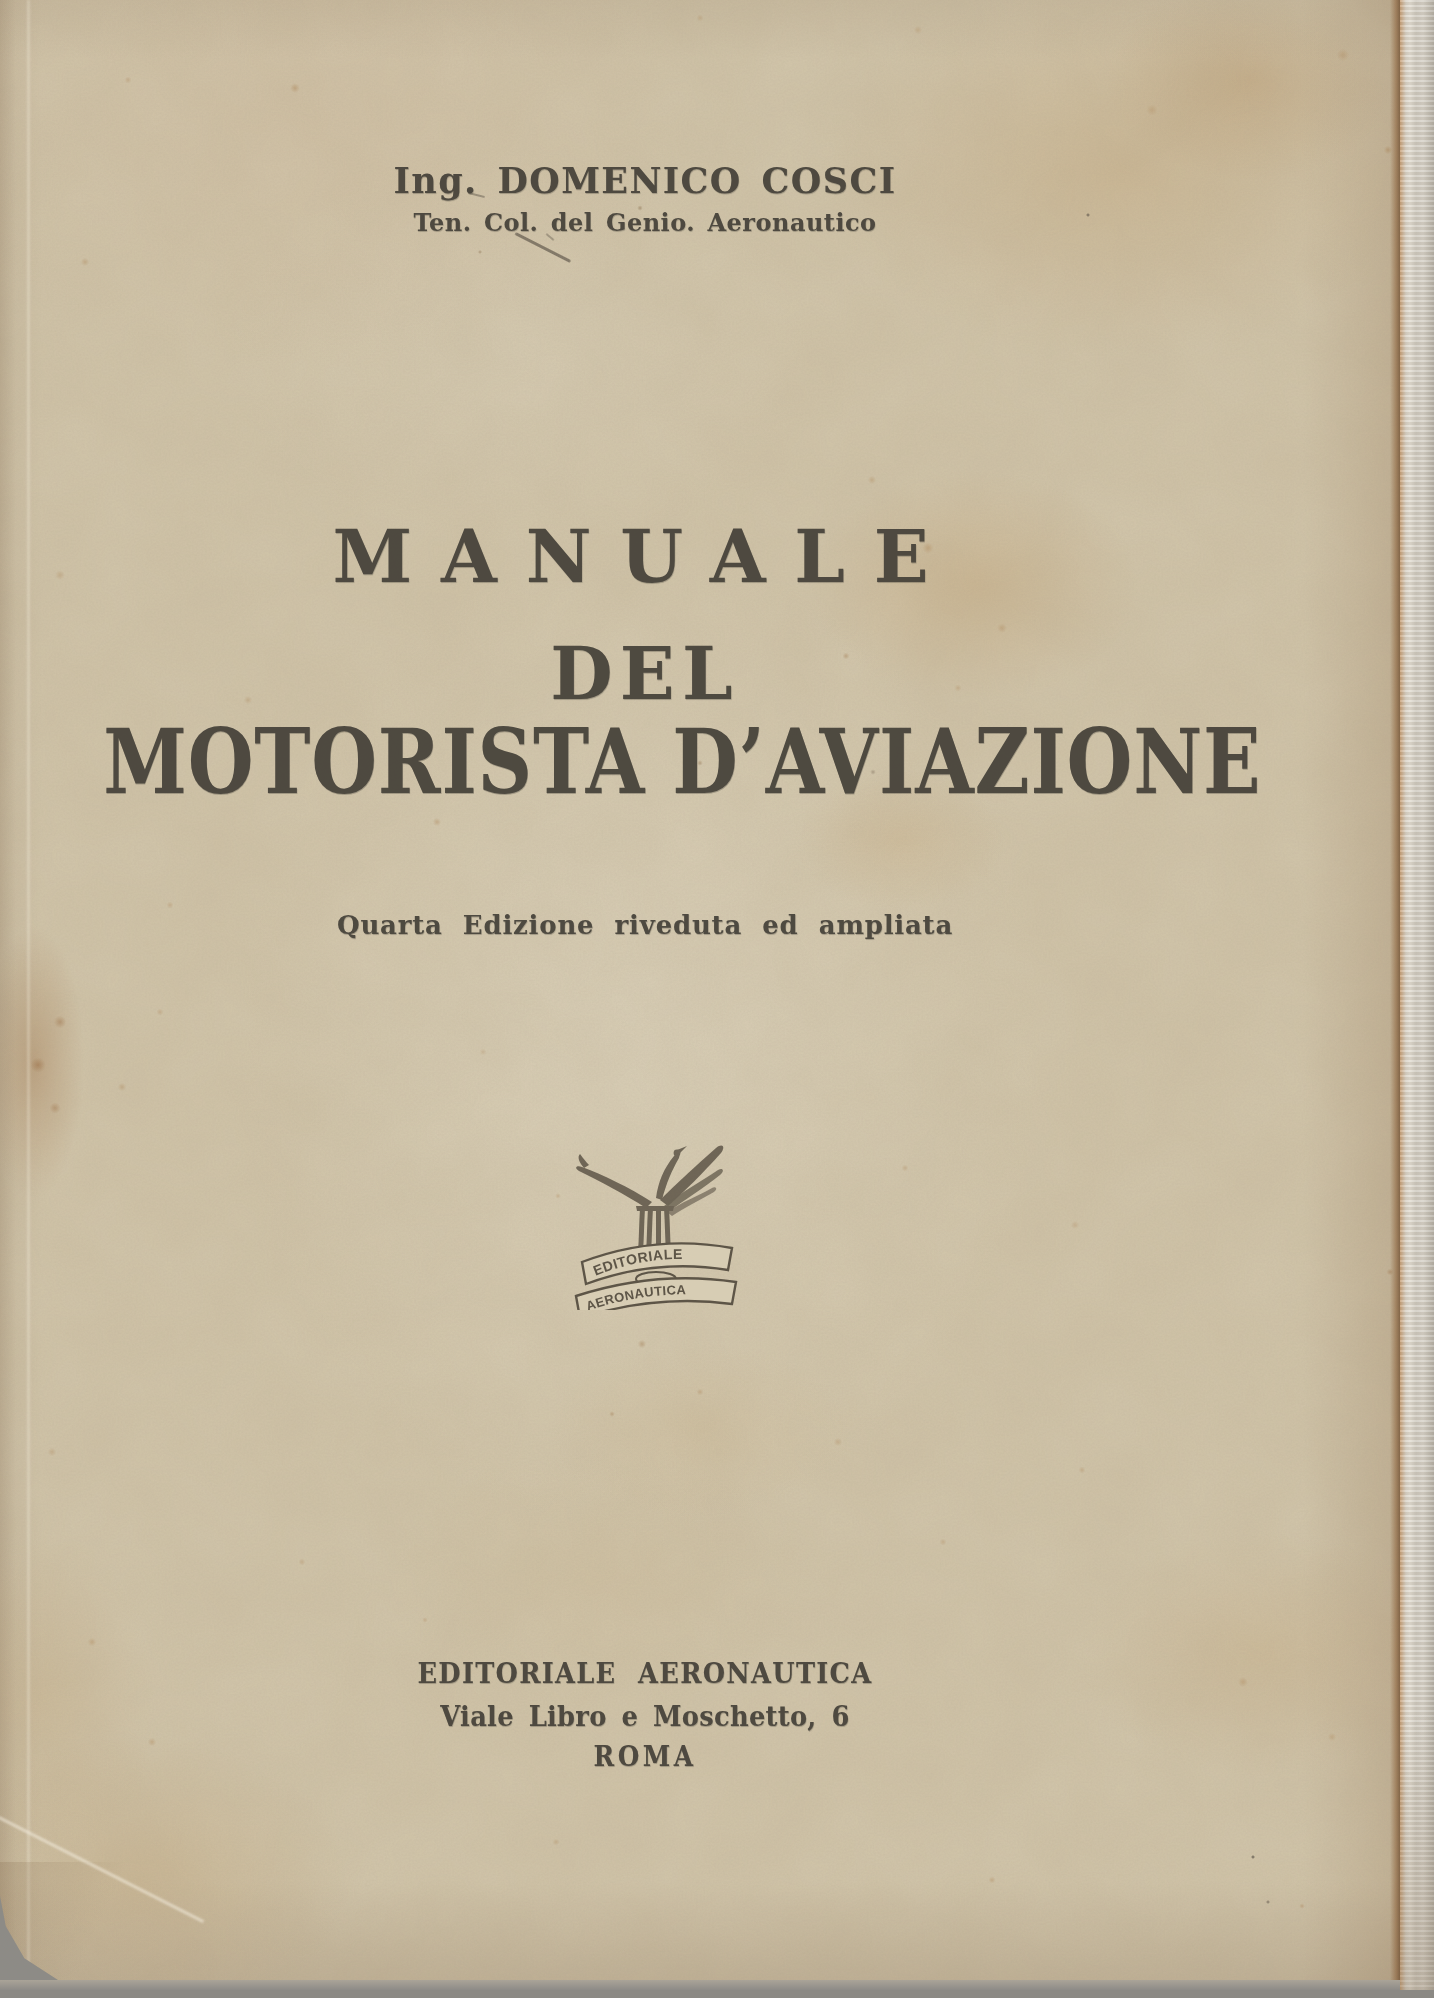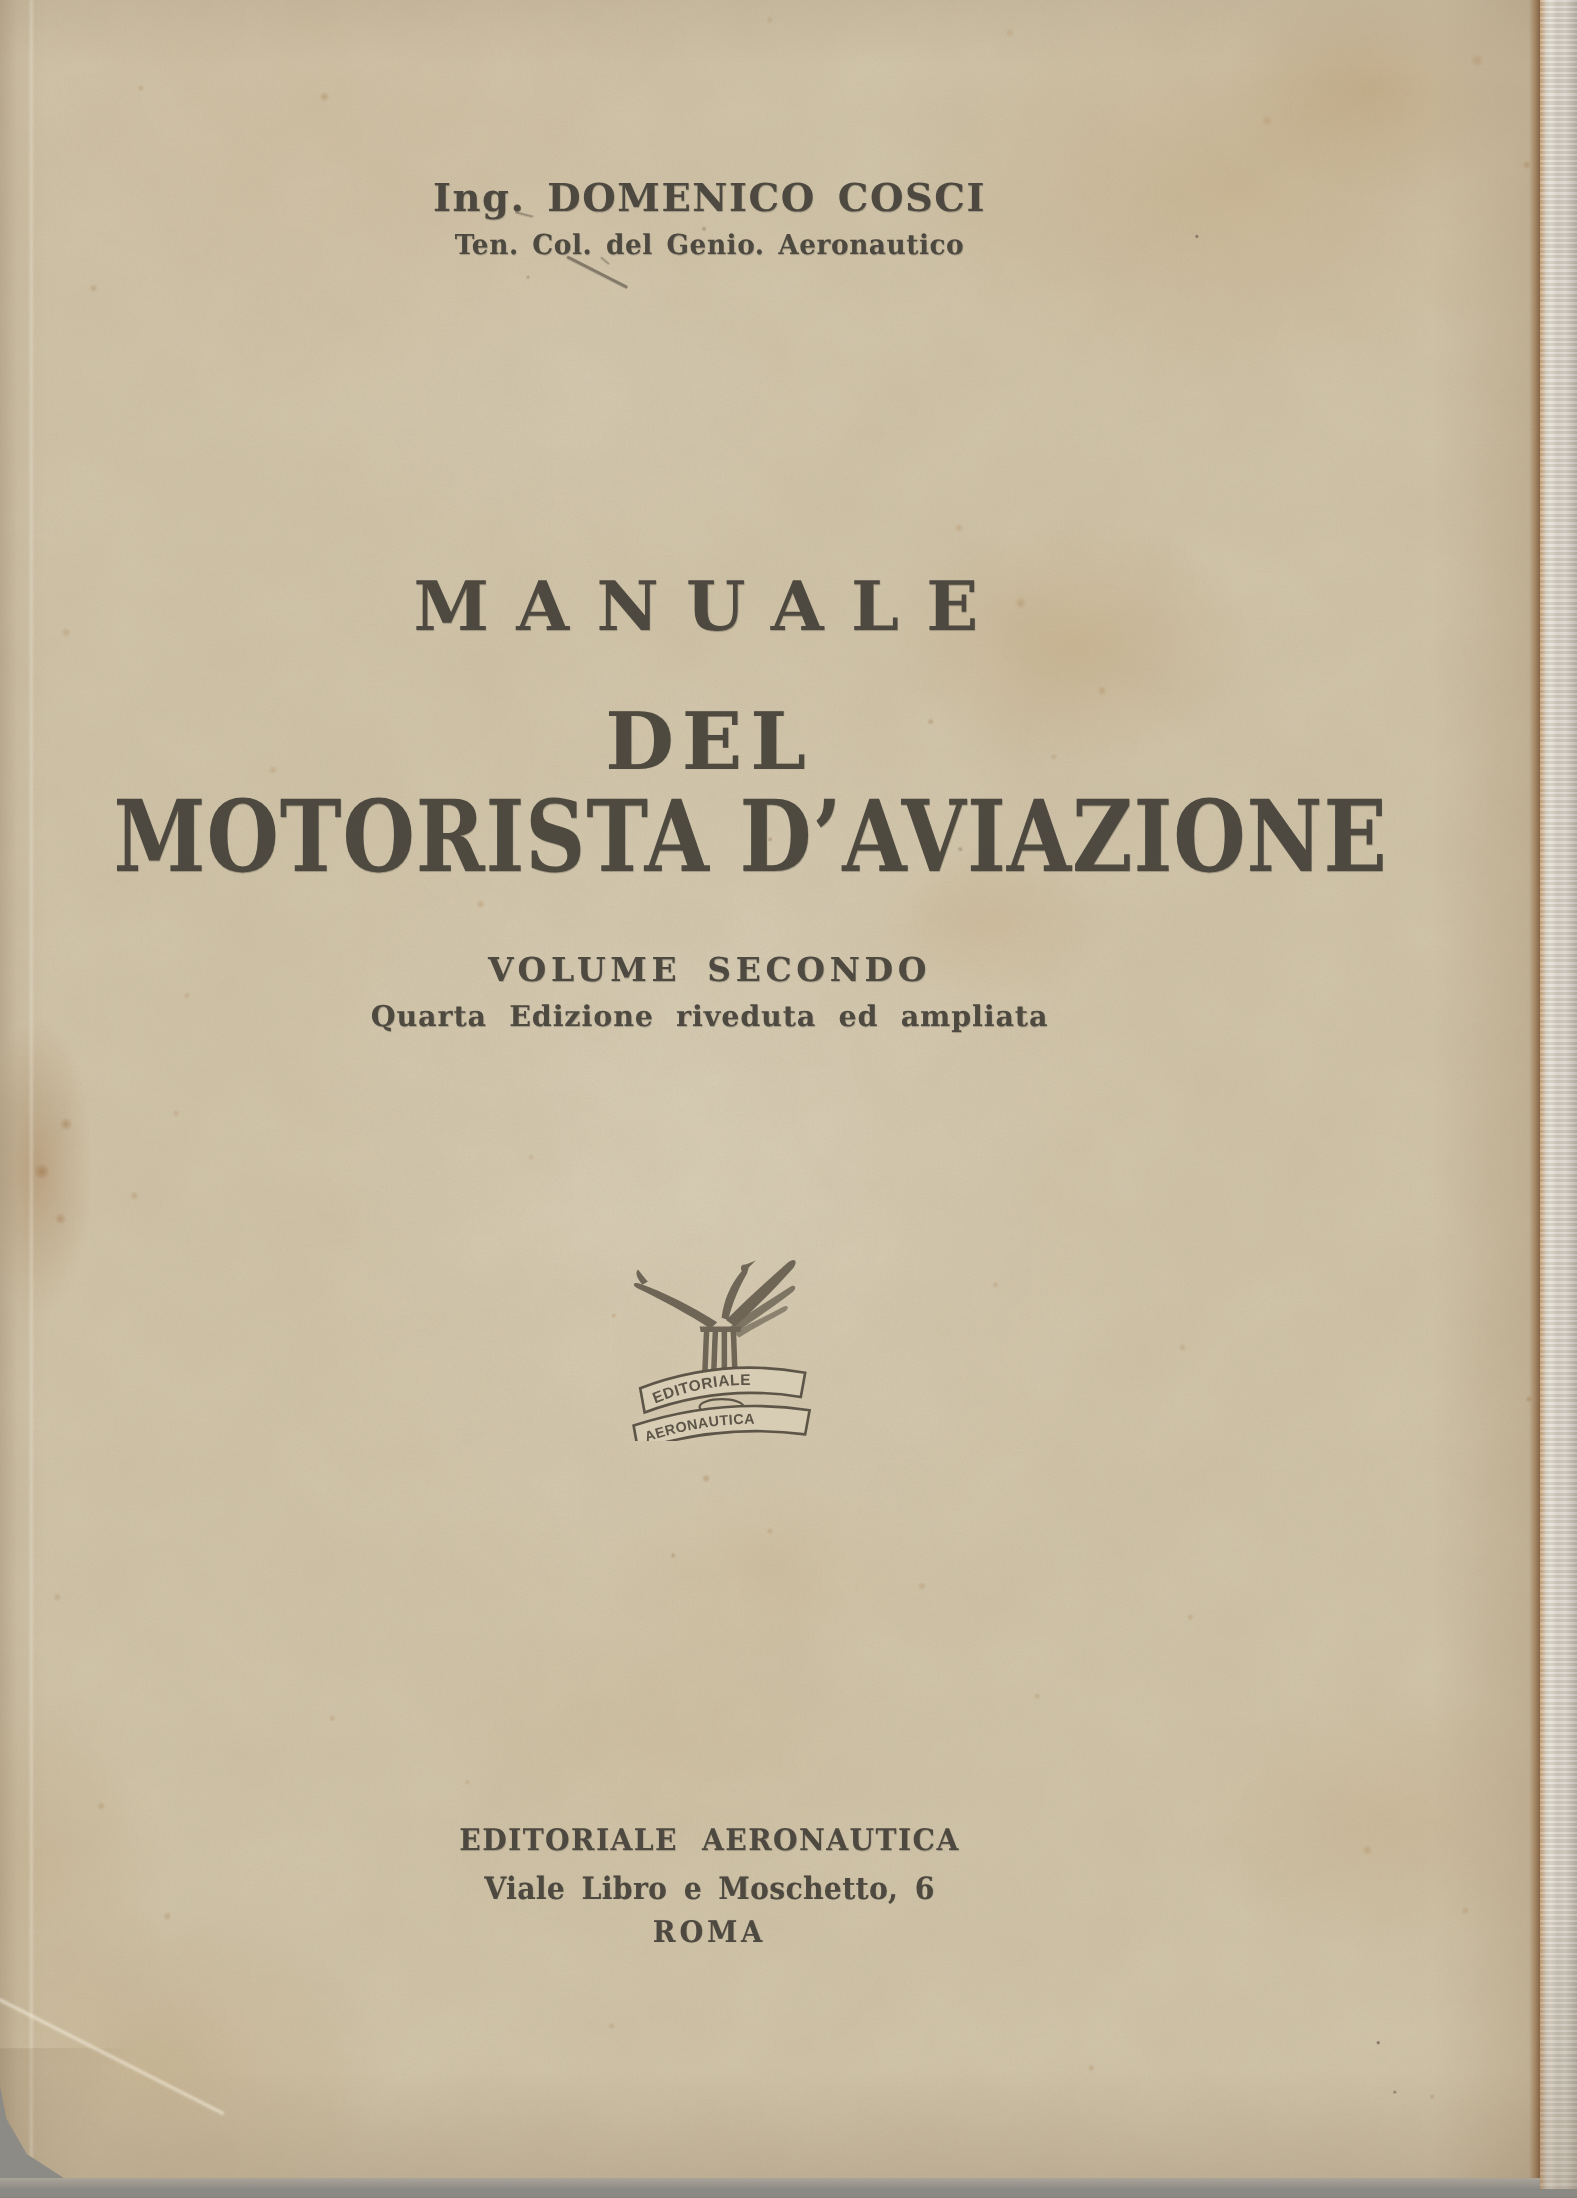--- a/index.html
+++ b/index.html
@@ -113,21 +113,21 @@
       repeating-linear-gradient(to bottom, rgba(255,255,255,.20) 0 2px, rgba(150,140,125,.14) 2px 5px),
       linear-gradient(to right,#c59b6f 0,#d8d2c6 6px,#e2ddd2 10px,#cdc8bd 16px,#d6d1c7 23px,#c2bdb2 29px,#b2ada3 34px);}
   .bottom-band{position:absolute;left:0;top:1980px;width:1400px;height:10px;
     background:linear-gradient(to bottom,#aaa498,#8d8b87);}
   
   .line{position:absolute;left:0;width:1290px;text-align:center;color:#454139;
     font-weight:bold;line-height:1;white-space:nowrap;opacity:.93;
     text-shadow:0.5px 0.5px 0.7px rgba(69,65,57,.35);}
   .author      {top:163px;font-size:35px;letter-spacing:.04em;word-spacing:.18em;}
   .author-sub  {top:210px;font-size:25px;letter-spacing:.02em;word-spacing:.15em;transform:scaleX(.96);}
-  .title-1     {top:521px;font-size:62px;letter-spacing:.40em;}
+  .title-1     {top:521px;font-size:72px;letter-spacing:.40em;}
   .title-2     {top:638px;font-size:72px;letter-spacing:.10em;}
   .title-3     {top:716px;font-size:90px;letter-spacing:.01em;transform:scaleX(.84);}
   .volume      {top:868px;font-size:30px;letter-spacing:.14em;word-spacing:.3em;}
   .edition     {top:912px;font-size:26px;letter-spacing:.03em;word-spacing:.4em;}
   .publisher   {top:1660px;font-size:27px;letter-spacing:.05em;word-spacing:.45em;transform:scaleX(.95);}
   .address     {top:1703px;font-size:28px;letter-spacing:.01em;word-spacing:.22em;transform:scaleX(.92);}
   .city        {top:1743px;font-size:27px;letter-spacing:.14em;transform:scaleX(.92);}
   .logo{position:absolute;left:568px;top:1138px;width:182px;height:172px;opacity:.88;}
 </style>
 </head>
@@ -156,21 +156,20 @@
     <div class="crease-left-line"></div>
     <div class="scratch s1"></div>
     <div class="scratch s2"></div>
     <div class="scratch s3"></div>
 
     <div class="line author">Ing. DOMENICO COSCI</div>
     <div class="line author-sub">Ten. Col. del Genio. Aeronautico</div>
     <div class="line title-1">MANUALE</div>
     <div class="line title-2">DEL</div>
     <div class="line title-3">MOTORISTA D’AVIAZIONE</div>
-    <div class="line volume">VOLUME SECONDO</div>
     <div class="line edition">Quarta Edizione riveduta ed ampliata</div>
 
     <svg class="logo" viewBox="0 0 182 172" aria-hidden="true">
       <g fill="#4e463a" stroke="none" opacity="0.85">
 
         <path d="M84,64 C62,50 34,36 14,29 C8,27 6,30 11,33 C32,43 58,57 78,70 Z"></path>
         <path d="M16,30 C11,24 9,19 12,16 C15,20 19,25 21,27 Z"></path>
 
         <path d="M92,62 C110,44 130,26 148,10 C154,5 158,8 153,15 C136,34 116,54 100,68 Z"></path>
         <path d="M96,68 C114,54 132,44 150,32 C155,29 157,33 152,37 C136,50 116,62 102,73 Z" opacity="0.85"></path>

